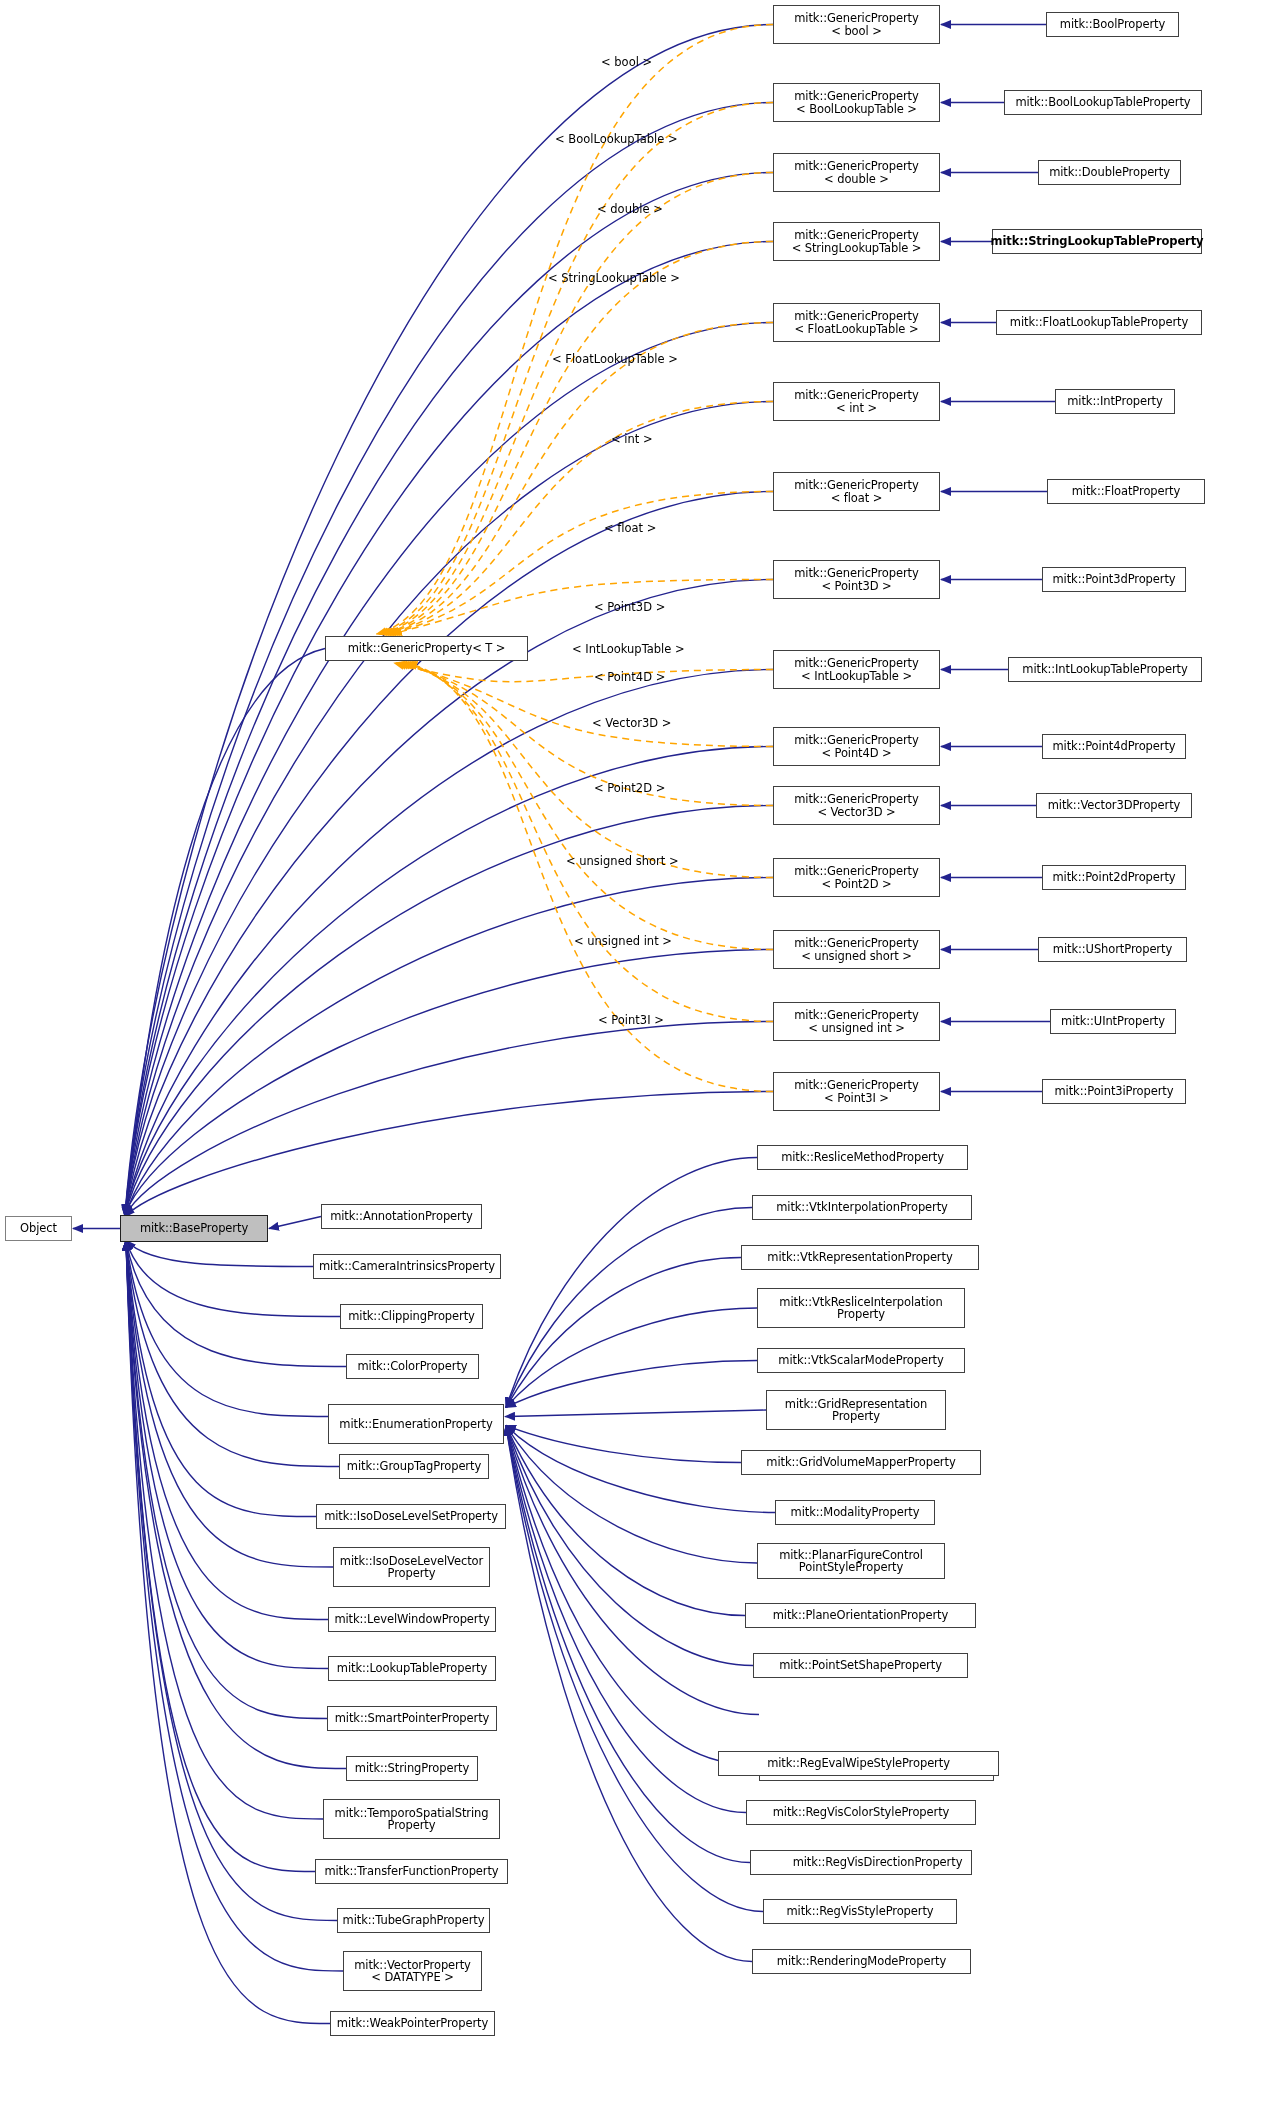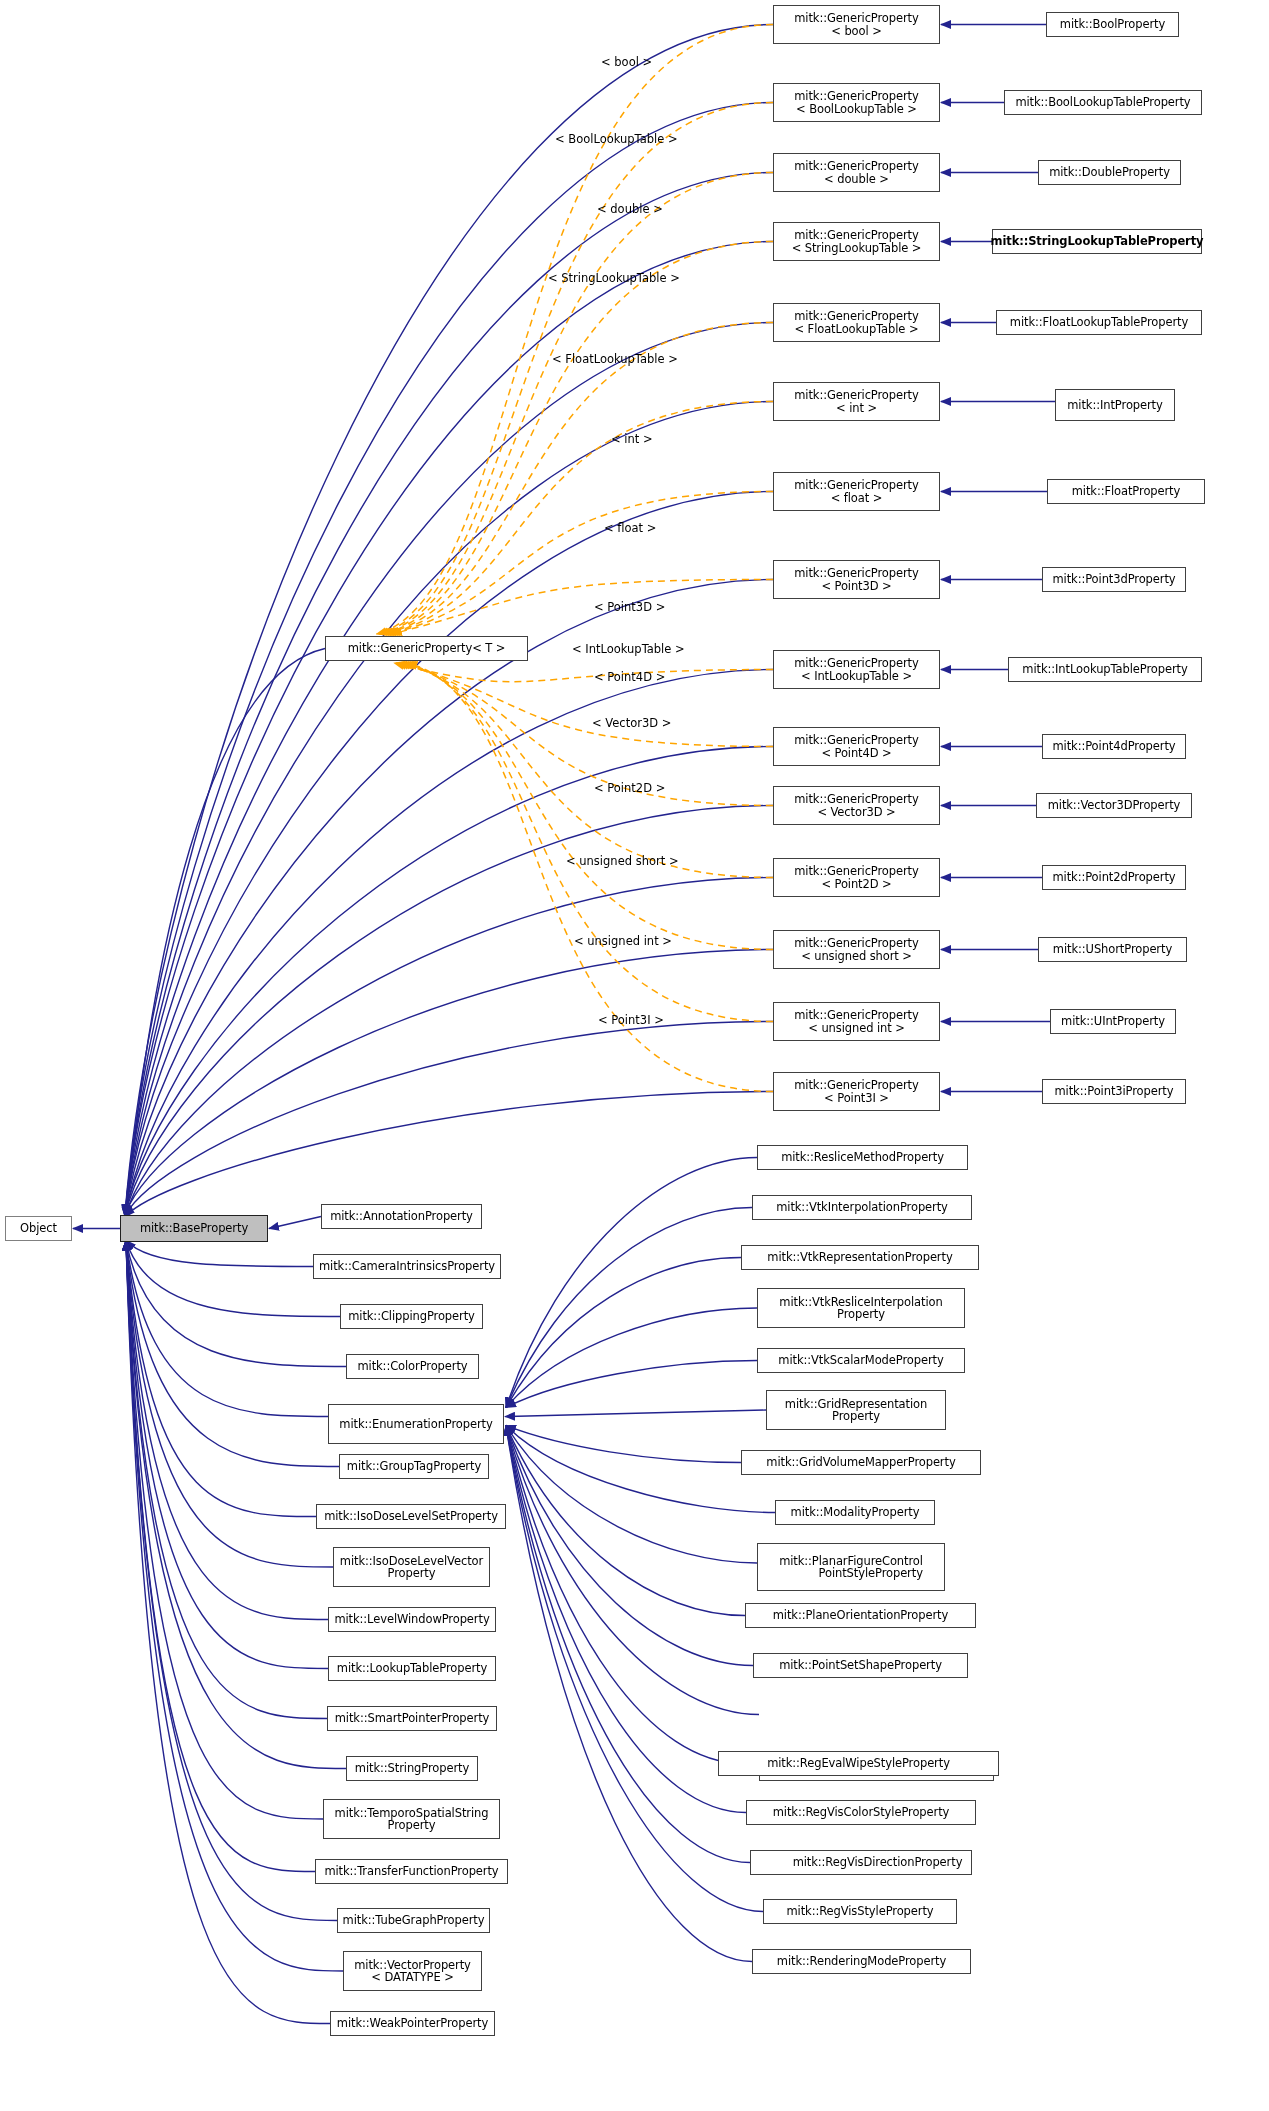--- a/index.html
+++ b/index.html
@@ -164,21 +164,21 @@
 &lt; unsigned short &gt;</div>
       <div class="node" style="left: 773px; top: 1002px; width: 167px; height: 39px;">mitk::GenericProperty
 &lt; unsigned int &gt;</div>
       <div class="node" style="left: 773px; top: 1072px; width: 167px; height: 39px;">mitk::GenericProperty
 &lt; Point3I &gt;</div>
       <div class="node" style="left: 1046px; top: 12px; width: 133px; height: 25px;">mitk::BoolProperty</div>
       <div class="node" style="left: 1004px; top: 90px; width: 198px; height: 25px;">mitk::BoolLookupTableProperty</div>
       <div class="node" style="left: 1038px; top: 160px; width: 143px; height: 25px;">mitk::DoubleProperty</div>
       <div class="node" style="left: 992px; top: 229px; width: 210px; height: 25px; font-weight: bold;">mitk::StringLookupTableProperty</div>
       <div class="node" style="left: 996px; top: 310px; width: 206px; height: 25px;">mitk::FloatLookupTableProperty</div>
-      <div class="node" style="left: 1055px; top: 389px; width: 120px; height: 32px;">mitk::IntProperty</div>
+      <div class="node" style="left: 1055px; top: 389px; width: 120px; height: 25px;">mitk::IntProperty</div>
       <div class="node" style="left: 1047px; top: 479px; width: 158px; height: 25px;">mitk::FloatProperty</div>
       <div class="node" style="left: 1042px; top: 567px; width: 144px; height: 25px;">mitk::Point3dProperty</div>
       <div class="node" style="left: 1008px; top: 657px; width: 194px; height: 25px;">mitk::IntLookupTableProperty</div>
       <div class="node" style="left: 1042px; top: 734px; width: 144px; height: 25px;">mitk::Point4dProperty</div>
       <div class="node" style="left: 1036px; top: 793px; width: 156px; height: 25px;">mitk::Vector3DProperty</div>
       <div class="node" style="left: 1042px; top: 865px; width: 144px; height: 25px;">mitk::Point2dProperty</div>
       <div class="node" style="left: 1038px; top: 937px; width: 149px; height: 25px;">mitk::UShortProperty</div>
       <div class="node" style="left: 1050px; top: 1009px; width: 126px; height: 25px;">mitk::UIntProperty</div>
       <div class="node" style="left: 1042px; top: 1079px; width: 144px; height: 25px;">mitk::Point3iProperty</div>
       <div class="node" style="left: 321px; top: 1204px; width: 161px; height: 25px;">mitk::AnnotationProperty</div>
@@ -204,21 +204,21 @@
       <div class="node" style="left: 757px; top: 1145px; width: 211px; height: 25px;">mitk::ResliceMethodProperty</div>
       <div class="node" style="left: 752px; top: 1195px; width: 220px; height: 25px;">mitk::VtkInterpolationProperty</div>
       <div class="node" style="left: 741px; top: 1245px; width: 238px; height: 25px;">mitk::VtkRepresentationProperty</div>
       <div class="node" style="left: 757px; top: 1288px; width: 208px; height: 40px;">mitk::VtkResliceInterpolation
 Property</div>
       <div class="node" style="left: 757px; top: 1348px; width: 208px; height: 25px;">mitk::VtkScalarModeProperty</div>
       <div class="node" style="left: 766px; top: 1390px; width: 180px; height: 40px;">mitk::GridRepresentation
 Property</div>
       <div class="node" style="left: 741px; top: 1450px; width: 240px; height: 25px;">mitk::GridVolumeMapperProperty</div>
       <div class="node" style="left: 775px; top: 1500px; width: 160px; height: 25px;">mitk::ModalityProperty</div>
-      <div class="node" style="left: 757px; top: 1543px; width: 188px; height: 48px; text-align: right;">mitk::PlanarFigureControl
+      <div class="node" style="left: 757px; top: 1543px; width: 188px; height: 36px;">mitk::PlanarFigureControl
 PointStyleProperty</div>
       <div class="node" style="left: 745px; top: 1603px; width: 231px; height: 25px;">mitk::PlaneOrientationProperty</div>
       <div class="node" style="left: 753px; top: 1653px; width: 215px; height: 25px;">mitk::PointSetShapeProperty</div>
       <div class="node" style="left: 759px; top: 1756px; width: 235px; height: 25px;">mitk::RegEvalStyleProperty</div>
       <div class="node" style="left: 718px; top: 1751px; width: 281px; height: 25px;">mitk::RegEvalWipeStyleProperty</div>
       <div class="node" style="left: 746px; top: 1800px; width: 230px; height: 25px;">mitk::RegVisColorStyleProperty</div>
       <div class="node" style="left: 750px; top: 1850px; width: 222px; height: 25px; padding-left: 36px;">mitk::RegVisDirectionProperty</div>
       <div class="node" style="left: 763px; top: 1899px; width: 194px; height: 25px;">mitk::RegVisStyleProperty</div>
       <div class="node" style="left: 752px; top: 1949px; width: 219px; height: 25px;">mitk::RenderingModeProperty</div>
       <div class="tparam" style="left: 601px; top: 55px;">&lt; bool &gt;</div>

